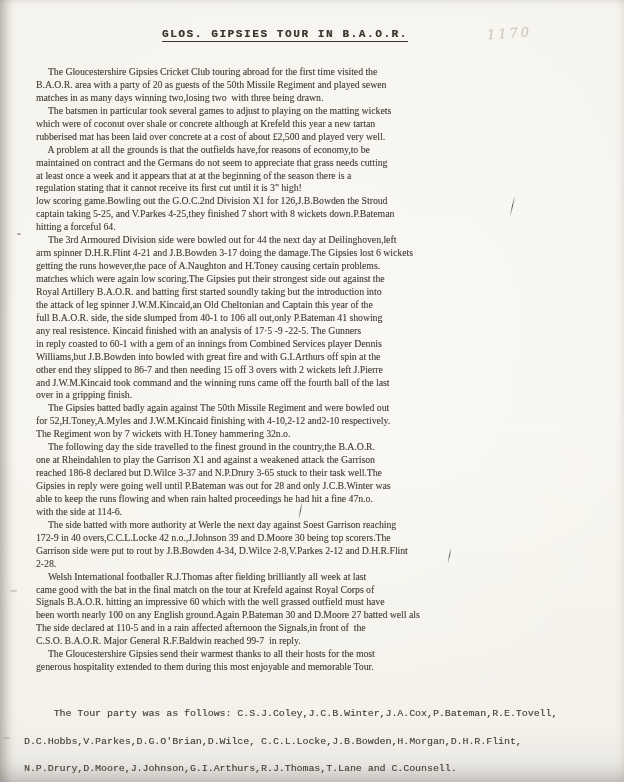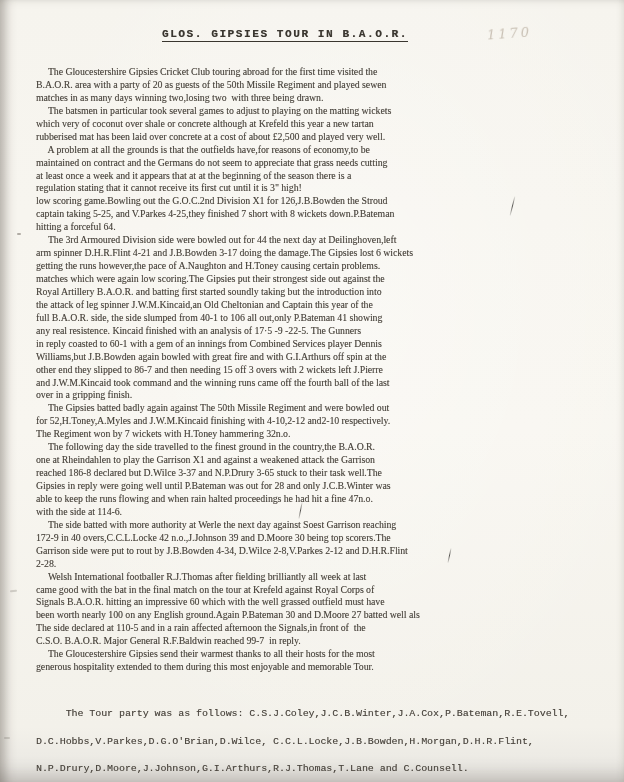--- a/index.html
+++ b/index.html
@@ -34,21 +34,21 @@
     font-family:"DejaVu Serif",serif;font-style:italic;
     font-size:13px;letter-spacing:3px;
     color:rgba(168,155,138,0.60);
     transform:rotate(-4deg);
     filter:blur(0.3px);
   }
   .body-text{
     position:absolute;top:66px;left:36px;width:578px;font-family:Liberation Serif, serif;
   }
   .tour-text{
-    position:absolute;top:700px;left:36px;width:578px;
+    position:absolute;top:700px;left:24px;width:578px;
   }
   .line{
     white-space:pre;
     font-size:9.7px;
     line-height:12.93px;
     color:#4a453e;
     text-shadow:0.25px 0.25px 0.35px rgba(72,66,58,0.45);
   }
   .tour-text .line{
     line-height:27.5px;
@@ -79,39 +79,39 @@
 
   <h1 class="title"><span>GLOS. GIPSIES TOUR IN B.A.O.R.</span></h1>
 
   <div class="pencil-mark">1170</div>
 
   <div class="body-text" id="body-lines">
       <div class="line">     The Gloucestershire Gipsies Cricket Club touring abroad for the first time visited the</div>
       <div class="line">B.A.O.R. area with a party of 20 as guests of the 50th Missile Regiment and played sewen</div>
       <div class="line">matches in as many days winning two,losing two  with three being drawn.</div>
       <div class="line">     The batsmen in particular took several games to adjust to playing on the matting wickets</div>
-      <div class="line">which very of coconut over shale or concrete although at Krefeld this year a new tartan</div>
+      <div class="line">which were of coconut over shale or concrete although at Krefeld this year a new tartan</div>
       <div class="line">rubberised mat has been laid over concrete at a cost of about £2,500 and played very well.</div>
       <div class="line">     A problem at all the grounds is that the outfields have,for reasons of economy,to be</div>
       <div class="line">maintained on contract and the Germans do not seem to appreciate that grass needs cutting</div>
       <div class="line">at least once a week and it appears that at at the beginning of the season there is a</div>
       <div class="line">regulation stating that it cannot receive its first cut until it is 3" high!</div>
       <div class="line">low scoring game.Bowling out the G.O.C.2nd Division X1 for 126,J.B.Bowden the Stroud</div>
       <div class="line">captain taking 5-25, and V.Parkes 4-25,they finished 7 short with 8 wickets down.P.Bateman</div>
       <div class="line">hitting a forceful 64.</div>
       <div class="line">     The 3rd Armoured Division side were bowled out for 44 the next day at Deilinghoven,left</div>
       <div class="line">arm spinner D.H.R.Flint 4-21 and J.B.Bowden 3-17 doing the damage.The Gipsies lost 6 wickets</div>
       <div class="line">getting the runs however,the pace of A.Naughton and H.Toney causing certain problems.</div>
       <div class="line">matches which were again low scoring.The Gipsies put their strongest side out against the</div>
       <div class="line">Royal Artillery B.A.O.R. and batting first started soundly taking but the introduction into</div>
       <div class="line">the attack of leg spinner J.W.M.Kincaid,an Old Cheltonian and Captain this year of the</div>
       <div class="line">full B.A.O.R. side, the side slumped from 40-1 to 106 all out,only P.Bateman 41 showing</div>
       <div class="line">any real resistence. Kincaid finished with an analysis of 17·5 -9 -22-5. The Gunners</div>
       <div class="line">in reply coasted to 60-1 with a gem of an innings from Combined Services player Dennis</div>
-      <div class="line">Williams,but J.B.Bowden again bowled with great fire and with G.I.Arthurs off spin at the</div>
+      <div class="line">Williams,but J.B.Bowden into bowled with great fire and with G.I.Arthurs off spin at the</div>
       <div class="line">other end they slipped to 86-7 and then needing 15 off 3 overs with 2 wickets left J.Pierre</div>
       <div class="line">and J.W.M.Kincaid took command and the winning runs came off the fourth ball of the last</div>
       <div class="line">over in a gripping finish.</div>
       <div class="line">     The Gipsies batted badly again against The 50th Missile Regiment and were bowled out</div>
       <div class="line">for 52,H.Toney,A.Myles and J.W.M.Kincaid finishing with 4-10,2-12 and2-10 respectively.</div>
       <div class="line">The Regiment won by 7 wickets with H.Toney hammering 32n.o.</div>
       <div class="line">     The following day the side travelled to the finest ground in the country,the B.A.O.R.</div>
       <div class="line">one at Rheindahlen to play the Garrison X1 and against a weakened attack the Garrison</div>
       <div class="line">reached 186-8 declared but D.Wilce 3-37 and N.P.Drury 3-65 stuck to their task well.The</div>
       <div class="line">Gipsies in reply were going well until P.Bateman was out for 28 and only J.C.B.Winter was</div>

